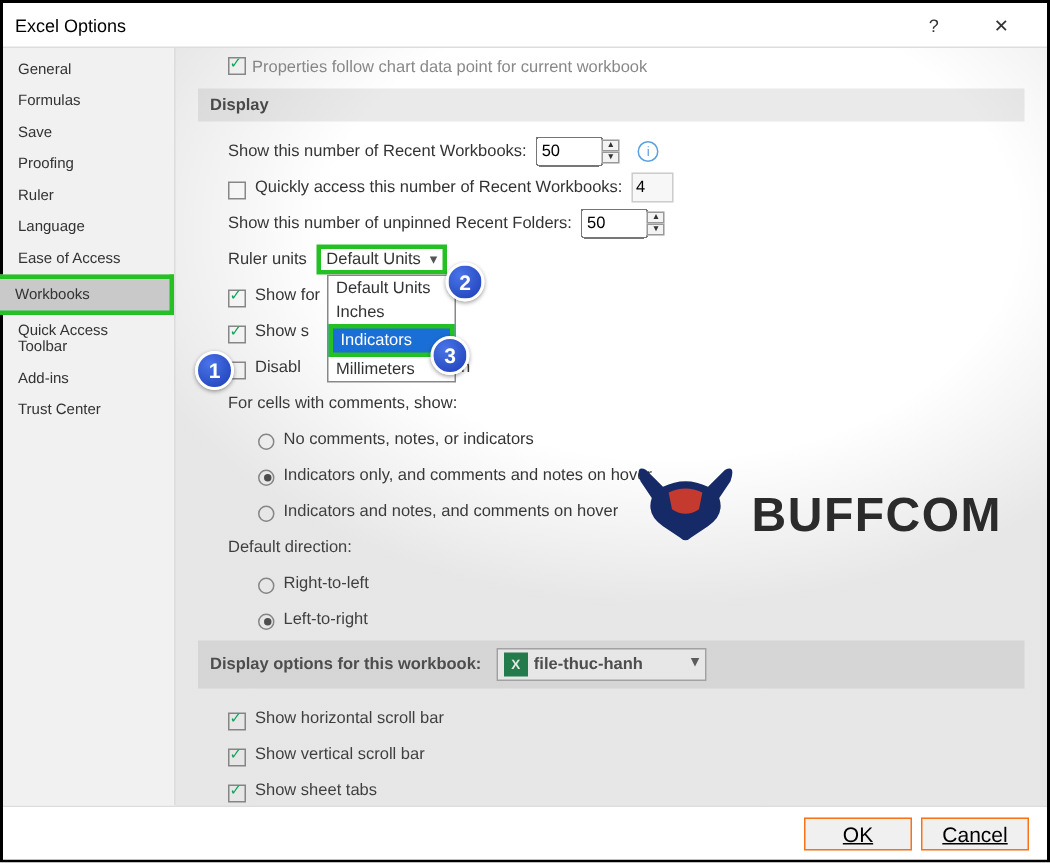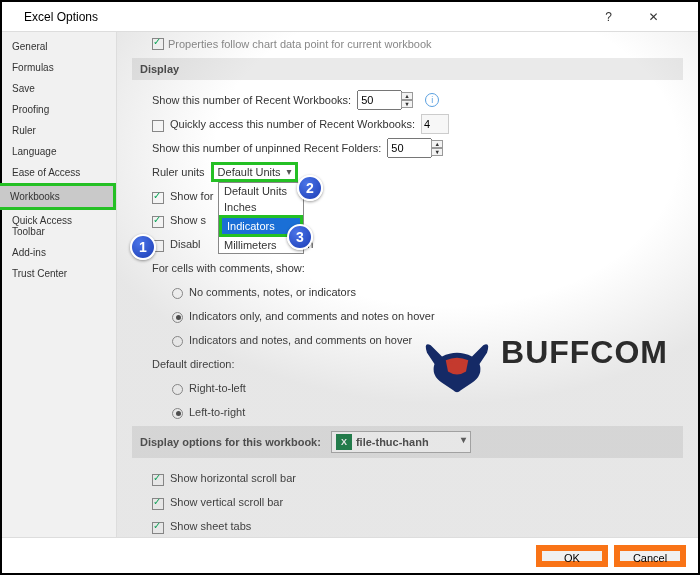--- a/index.html
+++ b/index.html
@@ -1,18 +1,18 @@
 <!DOCTYPE html>
 <html><head>
 <meta charset="utf-8">
 <style>
 * { box-sizing: border-box; font-family: "Segoe UI", Tahoma, sans-serif; }
 body { margin: 0; background: #fff; width: 700px; height: 575px; overflow: hidden; }
 .frame { border: 2px solid #000; width: 700px; height: 575px; position: relative; background: #fff; }
-.titlebar { background: #fff; height: 30px; display: flex; align-items: center; border-bottom: 1px solid #ddd; padding: 0 22px; font-size: 12px; }
+.titlebar { background: #fff; height: 30px; display: flex; align-items: center; border-bottom: 1px solid #ddd; padding: 0 8px; font-size: 12px; }
 .titlebar .title { flex: 1; }
 .titlebar .help, .titlebar .close { width: 45px; text-align: center; font-size: 12px; color: #333; }
 .body { display: flex; height: 505px; }
 .sidebar { width: 115px; background: #f1f1f1; border-right: 1px solid #ddd; padding-top: 4px; }
 .sidebar-item { padding: 5px 10px; font-size: 10px; color: #333; cursor: pointer; }
 .sidebar-item.selected { background: #c9c9c9; }
 .highlight-green-sidebar { border: 3px solid #24c024; border-left: none; margin-left: -2px; }
 .content { flex: 1; padding: 0 15px; position: relative; overflow: hidden; }
 .truncated-top { color: #888; font-size: 11px; padding: 4px 0 8px 20px; }
 .truncated-top .chk { margin-right: 4px; }
@@ -32,24 +32,24 @@
 .highlight-green { border: 3px solid #24c024 !important; }
 .dropdown-open { position: absolute; border: 1px solid #888; background: #fff; font-size: 11px; z-index: 5; width: 86px; }
 .dropdown-open .opt { padding: 2px 5px; }
 .dropdown-open .opt.sel { background: #1a6fd6; color: #fff; }
 .indent { margin-left: 40px; }
 .info-icon { width: 14px; height: 14px; border-radius: 50%; border: 1px solid #5aa0e0; color: #5aa0e0; font-size: 9px; display: inline-flex; align-items: center; justify-content: center; margin-left: 6px; }
 .wb-select { display: inline-flex; align-items: center; border: 1px solid #aaa; height: 22px; font-size: 11px; padding: 0 18px 0 4px; position: relative; min-width: 140px; background: #fff; }
 .wb-select::after { content: "▾"; position: absolute; right: 4px; top: 2px; font-size: 10px; color: #555; }
 .excel-icon { width: 16px; height: 16px; background: #107c41; color: #fff; font-size: 9px; font-weight: bold; display: inline-flex; align-items: center; justify-content: center; margin-right: 4px; }
 .footer { position: absolute; bottom: 0; left: 0; right: 0; height: 36px; border-top: 1px solid #ddd; display: flex; justify-content: flex-end; align-items: center; padding: 0 12px; gap: 6px; background: #fff; }
-.footer button { width: 72px; height: 22px; font-size: 11px; background: #f0f0f0; border: 6px solid #f97316; cursor: pointer; }
+.footer button { width: 72px; height: 22px; font-size: 14px; background: #f0f0f0; border: 1px solid #f97316; cursor: pointer; text-decoration: underline; }
 .callout { position: absolute; width: 26px; height: 26px; border-radius: 50%; background: radial-gradient(circle at 35% 30%, #4a74e8, #1c3db5); border: 2px solid #fff; color: #fff; font-weight: bold; font-size: 14px; display: flex; align-items: center; justify-content: center; box-shadow: 0 1px 3px rgba(0,0,0,0.4); z-index: 20; }
 .bg-gradient { position: absolute; left: 115px; right: 0; top: 30px; bottom: 36px; pointer-events: none; background: radial-gradient(ellipse 420px 280px at 330px 120px, rgba(255,255,255,0) 55%, rgba(120,120,120,0.18) 90%); z-index: 2; }
-.watermark { position: absolute; right: 30px; top: 332px; z-index: 3; pointer-events: none; display: flex; align-items: flex-start; }
+.watermark { position: absolute; right: 30px; top: 300px; z-index: 3; pointer-events: none; display: flex; align-items: flex-end; }
 .watermark svg { width: 80px; height: 60px; }
 .watermark .txt { font-size: 32px; font-weight: 800; color: #2b2b2b; letter-spacing: 1px; margin-left: 4px; font-family: Arial, sans-serif; }
 </style>
 </head>
 <body>
 
 <div class="frame">
   <div class="titlebar">
     <span class="title">Excel Options</span>
     <span class="help">?</span>

